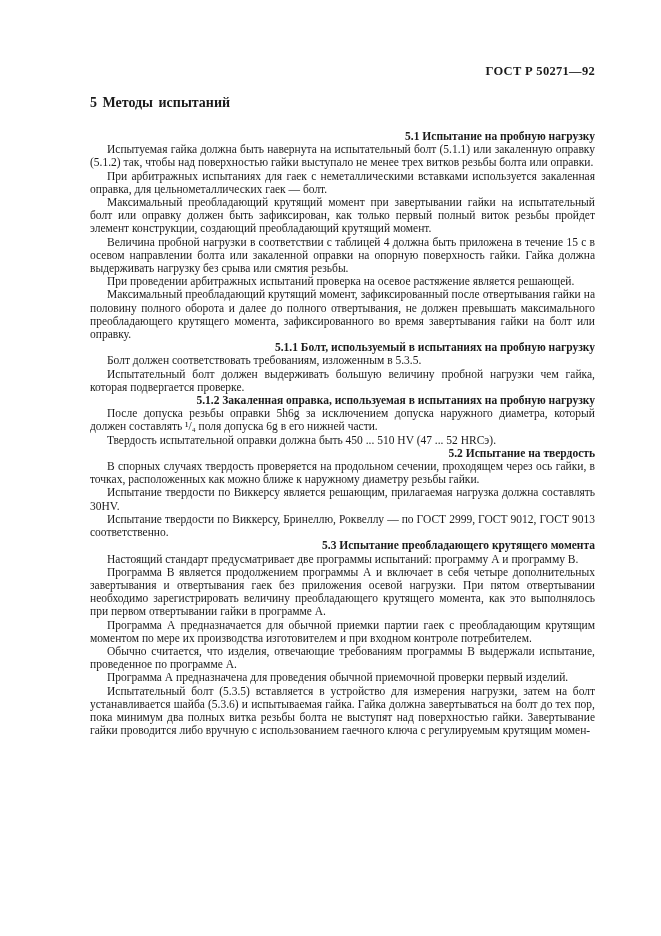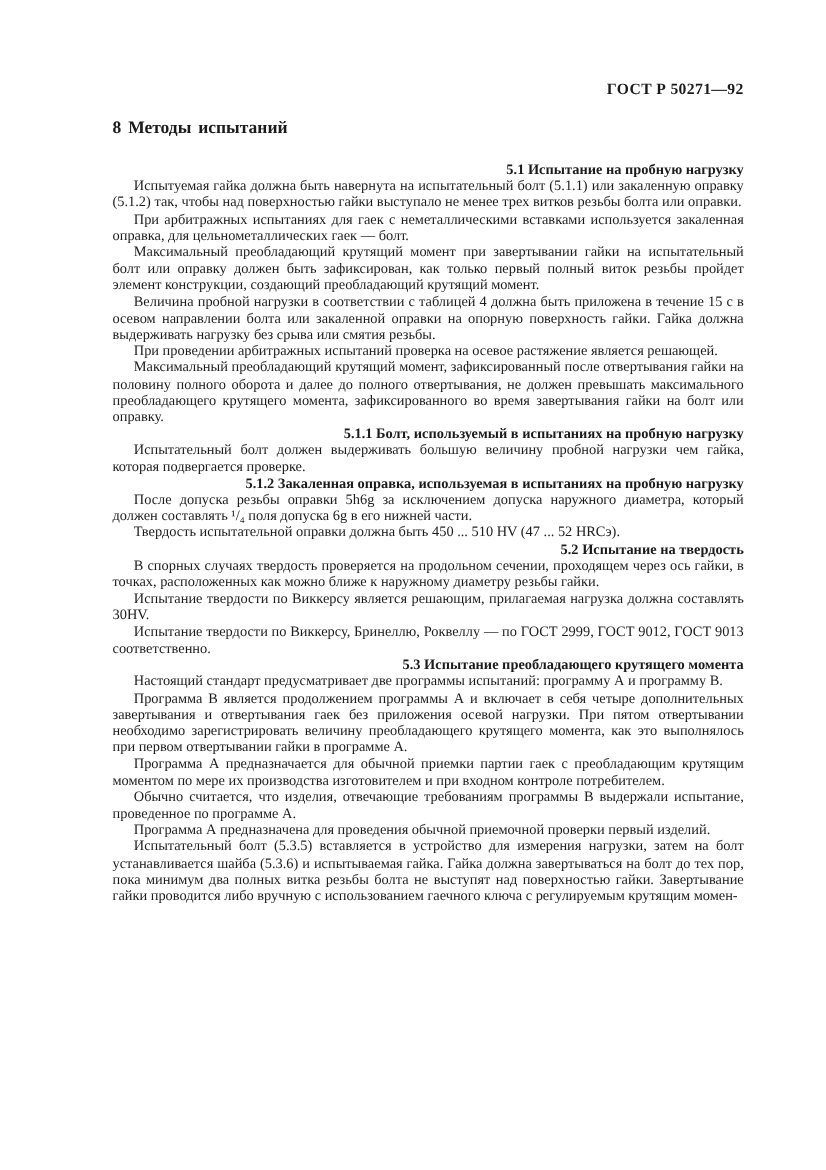--- a/index.html
+++ b/index.html
@@ -54,30 +54,31 @@
     font-size: 11.5px;
   }
 </style>
 </head>
 <body>
 
 <div class="page">
   <div class="std-header">ГОСТ Р 50271—92</div>
 
   <div class="content">
-    <h1 class="section-title">8 Методы испытаний</h1>
+    <h1 class="section-title">5 Методы испытаний</h1>
     <div class="doc-body" id="doc-body">
         <p class="subheading">5.1 Испытание на пробную нагрузку</p>
         <p>Испытуемая гайка должна быть навернута на испытательный болт (5.1.1) или закаленную оправку (5.1.2) так, чтобы над поверхностью гайки выступало не менее трех витков резьбы болта или оправки.</p>
         <p>При арбитражных испытаниях для гаек с неметаллическими вставками используется закаленная оправка, для цельнометаллических гаек — болт.</p>
         <p>Максимальный преобладающий крутящий момент при завертывании гайки на испытательный болт или оправку должен быть зафиксирован, как только первый полный виток резьбы пройдет элемент конструкции, создающий преобладающий крутящий момент.</p>
         <p>Величина пробной нагрузки в соответствии с таблицей 4 должна быть приложена в течение 15 с в осевом направлении болта или закаленной оправки на опорную поверхность гайки. Гайка должна выдерживать нагрузку без срыва или смятия резьбы.</p>
         <p>При проведении арбитражных испытаний проверка на осевое растяжение является решающей.</p>
         <p>Максимальный преобладающий крутящий момент, зафиксированный после отвертывания гайки на половину полного оборота и далее до полного отвертывания, не должен превышать максимального преобладающего крутящего момента, зафиксированного во время завертывания гайки на болт или оправку.</p>
         <p class="subheading">5.1.1 Болт, используемый в испытаниях на пробную нагрузку</p>
+        <p>Болт должен соответствовать требованиям, изложенным в 5.3.5.</p>
         <p>Испытательный болт должен выдерживать большую величину пробной нагрузки чем гайка, которая подвергается проверке.</p>
         <p class="subheading">5.1.2 Закаленная оправка, используемая в испытаниях на пробную нагрузку</p>
         <p>После допуска резьбы оправки 5h6g за исключением допуска наружного диаметра, который должен составлять ¹/₄ поля допуска 6g в его нижней части.</p>
         <p>Твердость испытательной оправки должна быть 450 ... 510 HV (47 ... 52 HRCэ).</p>
         <p class="subheading">5.2 Испытание на твердость</p>
         <p>В спорных случаях твердость проверяется на продольном сечении, проходящем через ось гайки, в точках, расположенных как можно ближе к наружному диаметру резьбы гайки.</p>
         <p>Испытание твердости по Виккерсу является решающим, прилагаемая нагрузка должна составлять 30HV.</p>
         <p>Испытание твердости по Виккерсу, Бринеллю, Роквеллу — по ГОСТ 2999, ГОСТ 9012, ГОСТ 9013 соответственно.</p>
         <p class="subheading">5.3 Испытание преобладающего крутящего момента</p>
         <p>Настоящий стандарт предусматривает две программы испытаний: программу А и программу В.</p>

